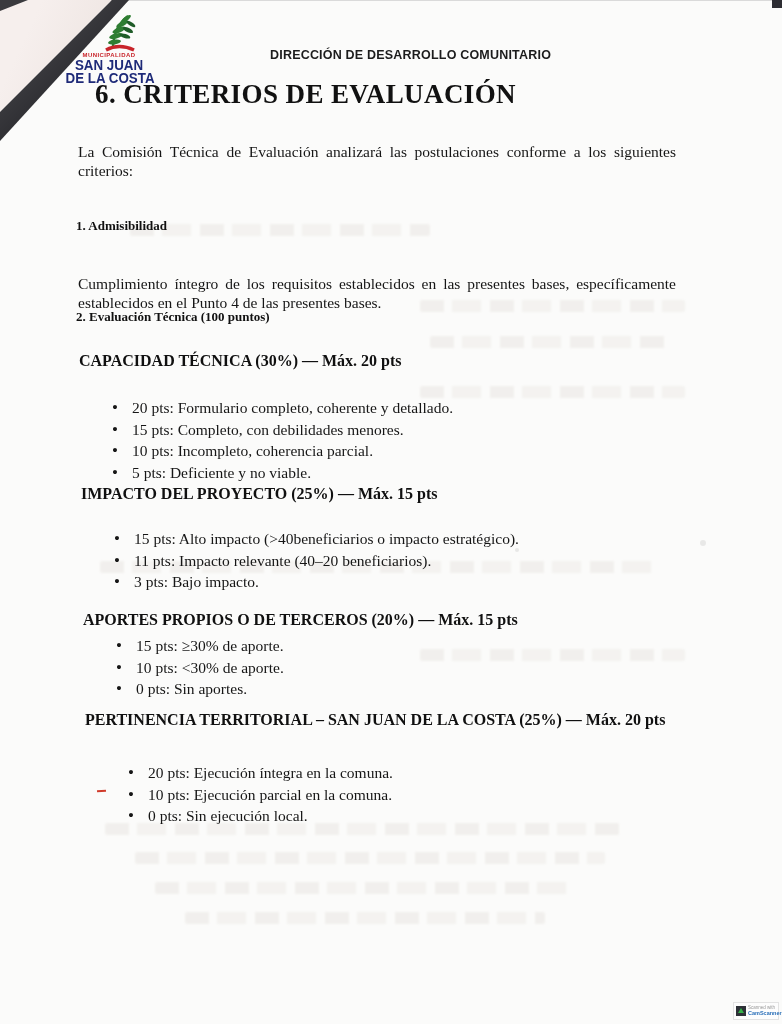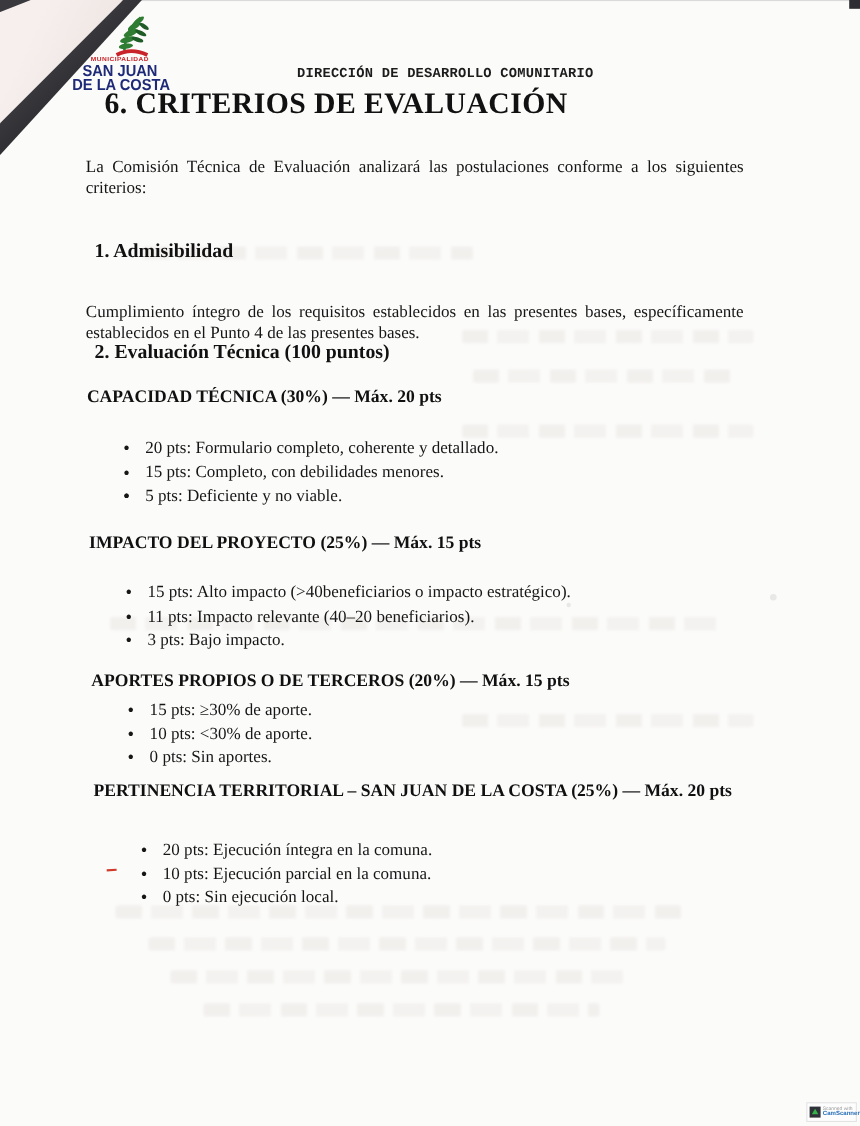--- a/index.html
+++ b/index.html
@@ -31,27 +31,27 @@
   .logo .banner{position:absolute;left:26px;top:44px;width:86px;text-align:center;
     font-family:"Liberation Sans",sans-serif;font-weight:bold;font-size:6px;letter-spacing:.4px;
     color:#c8242a;transform:scaleY(.9);}
   .logo .l1{position:absolute;left:12px;top:49px;width:124px;text-align:center;
     font-family:"Liberation Sans",sans-serif;font-weight:bold;font-size:14.5px;
     color:#1e2a78;transform:scaleX(.92);transform-origin:left;}
   .logo .l2{position:absolute;left:2px;top:62px;width:148px;text-align:center;
     font-family:"Liberation Sans",sans-serif;font-weight:bold;font-size:14.5px;
     color:#1e2a78;transform:scaleX(.92);transform-origin:left;}
   
-  .dept{position:absolute;left:270px;top:60px;
-    font-family:Liberation Mono, monospace;font-weight:bold;font-size:12.5px;color:#1c1c1c;letter-spacing:.2px;}
+  .dept{position:absolute;left:270px;top:48px;
+    font-family:Liberation Sans, sans-serif;font-weight:bold;font-size:12.5px;color:#1c1c1c;letter-spacing:.2px;}
   .doc-title{position:absolute;left:95px;top:79px;
     font-weight:bold;font-size:27px;letter-spacing:.4px;color:#111;}
   .para{position:absolute;left:78px;width:598px;font-size:15.5px;line-height:19.5px;text-align:justify;}
   .p-intro{top:126px;}
-  .h-sec{position:absolute;left:86px;font-weight:bold;font-size:18px;color:#111;text-align:center;}
+  .h-sec{position:absolute;left:76px;font-weight:bold;font-size:13px;color:#111;text-align:center;}
   .h-admis{top:218px;}
   .p-admis{top:258px;}
   .h-eval{top:309px;}
   .h-crit{position:absolute;font-weight:bold;font-size:16px;color:#101010;}
   .crit-list{position:absolute;list-style:none;margin:12px;padding:0;font-size:15.5px;line-height:21.5px;}
   .crit-list li{position:relative;padding-left:20px;}
   .crit-list li .dot{position:absolute;left:0;top:0;}
   .crit-list li .dot::before{content:"\2022";font-size:17px;}
   .red-mark{position:absolute;left:97px;top:790px;width:9px;height:2px;background:#d03a2a;transform:rotate(-4deg);z-index:2;}
   
@@ -116,21 +116,21 @@
 
 <div class="h-sec h-admis">1. Admisibilidad</div>
 <p class="para p-admis">Cumplimiento íntegro de los requisitos establecidos en las presentes bases, específicamente establecidos en el Punto 4 de las presentes bases.</p>
 
 <div class="h-sec h-eval">2. Evaluación Técnica (100 puntos)</div>
 
 <div class="h-crit" style="left:79px;top:352px;">CAPACIDAD TÉCNICA (30%) — Máx. 20 pts</div>
 <ul class="crit-list" style="left:100px;top:385px;">
   <li><span class="dot"></span><span>20 pts: Formulario completo, coherente y detallado.</span></li>
   <li><span class="dot"></span><span>15 pts: Completo, con debilidades menores.</span></li>
-  <li><span class="dot"></span></li>
+  <li><span class="dot"></span><span>10 pts: Incompleto, coherencia parcial.</span></li>
   <li><span class="dot"></span><span>5 pts: Deficiente y no viable.</span></li>
 </ul>
 
 <div class="h-crit" style="left:81px;top:485px;">IMPACTO DEL PROYECTO (25%) — Máx. 15 pts</div>
 <ul class="crit-list" style="left:102px;top:516px;">
   <li><span class="dot"></span><span>15 pts: Alto impacto (&gt;40beneficiarios o impacto estratégico).</span></li>
   <li><span class="dot"></span><span>11 pts: Impacto relevante (40–20 beneficiarios).</span></li>
   <li><span class="dot"></span><span>3 pts: Bajo impacto.</span></li>
 </ul>
 

